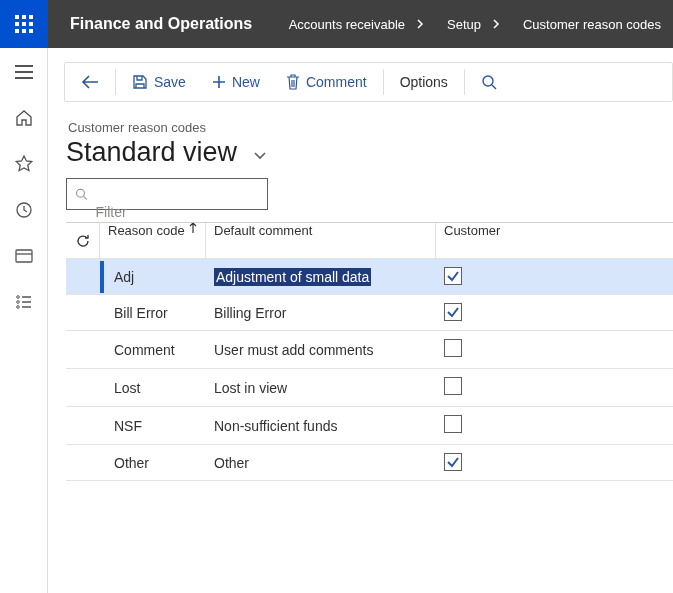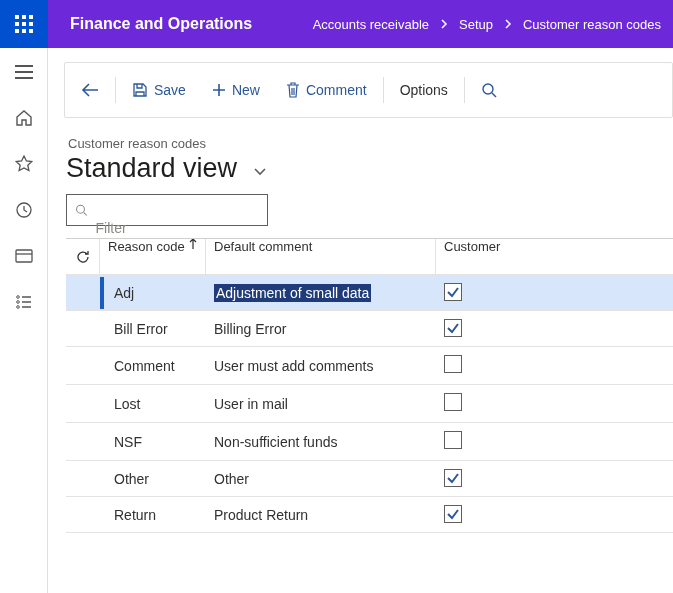--- a/index.html
+++ b/index.html
@@ -10,21 +10,21 @@
     color: #323130;
     background: #fff;
     width: 673px;
     height: 593px;
     overflow: hidden;
   }
   .topbar {
     display: flex;
     align-items: center;
     height: 48px;
-    background: #6d28d9;
+    background: #404040;
     color: #fff;
   }
   .waffle {
     width: 48px;
     height: 48px;
     background: #0050cf;
     display: flex;
     align-items: center;
     justify-content: center;
   }
@@ -36,21 +36,21 @@
     flex: 0 0 auto;
   }
   .breadcrumb {
     display: flex;
     align-items: center;
     gap: 10px;
     padding-right: 12px;
     margin-left: auto;
     font-size: 13px;
   }
-  .breadcrumb .crumb { white-space: nowrap; }
+  .breadcrumb .crumb { white-space: nowrap; margin-left: 12px; }
   .breadcrumb .sep { color: #fff; }
   .shell { display: flex; height: calc(593px - 48px); }
   .railnav {
     width: 48px;
     border-right: 1px solid #e1dfdd;
     display: flex;
     flex-direction: column;
     align-items: center;
     padding-top: 10px;
     gap: 18px;
@@ -65,21 +65,21 @@
     cursor: pointer;
   }
   .main {
     flex: 1;
     position: relative;
     padding-left: 16px;
   }
   .actionbar {
     display: flex;
     align-items: center;
-    height: 56px;
+    height: 40px;
     margin-top: 14px;
     border: 1px solid #e1dfdd;
     border-radius: 2px;
     padding: 0 6px;
     gap: 6px;
   }
   .actionbar .btn {
     display: flex;
     align-items: center;
     gap: 6px;
@@ -367,45 +367,35 @@
           </div>
           <div class="grid-row">
             <div class="cell"></div>
             <div class="cell first">Comment</div>
             <div class="cell">User must add comments</div>
             <div class="cell"><span class="chk"></span></div>
           </div>
           <div class="grid-row">
             <div class="cell"></div>
             <div class="cell first">Lost</div>
-            <div class="cell">User in mail</div>
+            <div class="cell">Lost in view</div>
             <div class="cell"><span class="chk"></span></div>
           </div>
           <div class="grid-row">
             <div class="cell"></div>
             <div class="cell first">NSF</div>
             <div class="cell">Non-sufficient funds</div>
             <div class="cell"><span class="chk"></span></div>
           </div>
           <div class="grid-row">
             <div class="cell"></div>
             <div class="cell first">Other</div>
             <div class="cell">Other</div>
             <div class="cell"><span class="chk checked">
                 <svg viewBox="0 0 14 14">
                   <path d="M2 7 L6 11 L12 3" stroke="#2b579a" stroke-width="2" fill="none"></path>
                 </svg>
               </span></div>
           </div>
-          <div class="grid-row">
-            <div class="cell"></div>
-            <div class="cell first">Return</div>
-            <div class="cell">Product Return</div>
-            <div class="cell"><span class="chk checked">
-                <svg viewBox="0 0 14 14">
-                  <path d="M2 7 L6 11 L12 3" stroke="#2b579a" stroke-width="2" fill="none"></path>
-                </svg>
-              </span></div>
-          </div>
         </div>
     </div>
   </div>
 </div>
 
 </body></html>

